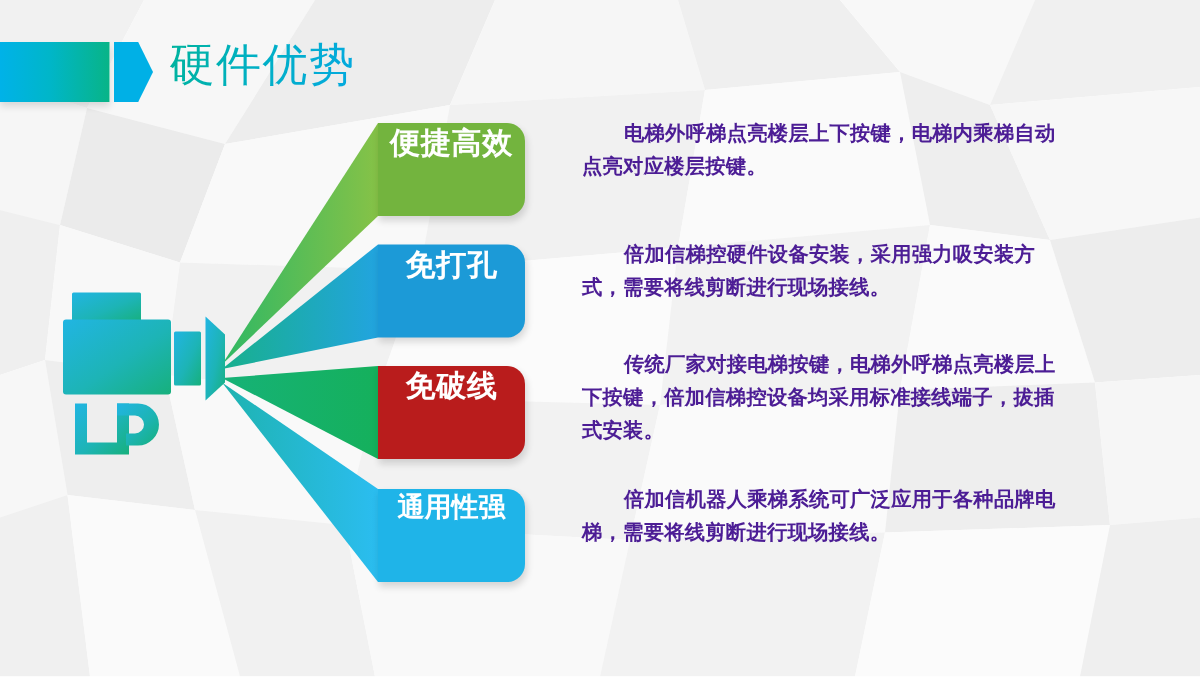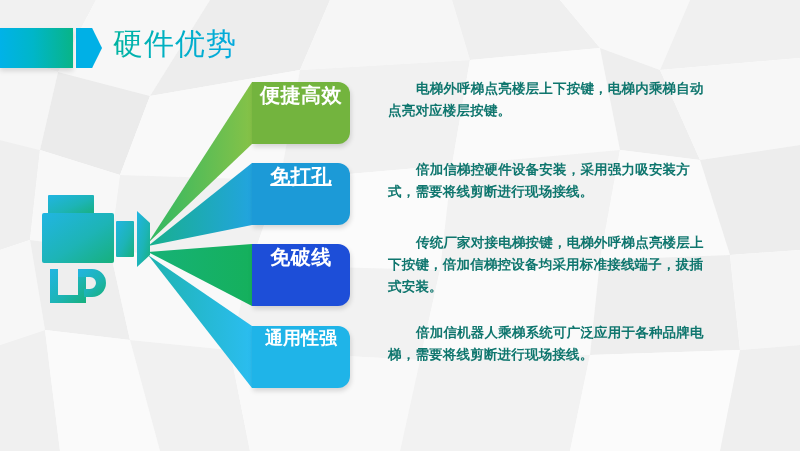--- a/index.html
+++ b/index.html
@@ -117,21 +117,21 @@
     white-space: nowrap;
     box-shadow: 1px 3px 5px rgba(0,0,0,0.14);
   }
   .row-label.tight { font-size: 18px; letter-spacing: 0; font-family: Liberation Serif, serif; }
 
   .row-text {
     position: absolute;
     left: 240px;
     top: -4px;
     width: 324px;
-    color: #0f766e;
+    color: #4c1d95;
     font-size: 13.5px;
     font-weight: bold;
     line-height: 22px;
     text-indent: 28px;
     letter-spacing: 0.2px;
   }
   .row-text.three-line { top: -12px; }
 
   #row-1 { top: 82px; }
   #row-2 { top: 163px; }
@@ -233,28 +233,28 @@
   </svg>
 
   <div class="row" id="row-1">
     <div class="row-label" style="background:#73b43e;">
       <span>便捷高效</span>
     </div>
     <div class="row-text">电梯外呼梯点亮楼层上下按键，电梯内乘梯自动点亮对应楼层按键。</div>
   </div>
 
   <div class="row" id="row-2">
-    <div class="row-label" style="background:#1c9ad7;text-decoration:underline;">
+    <div class="row-label" style="background:#1c9ad7;">
       <span>免打孔</span>
     </div>
     <div class="row-text">倍加信梯控硬件设备安装，采用强力吸安装方式，需要将线剪断进行现场接线。</div>
   </div>
 
   <div class="row" id="row-3">
-    <div class="row-label" style="background:#1d4ed8;">
+    <div class="row-label" style="background:#b91c1c;">
       <span>免破线</span>
     </div>
     <div class="row-text three-line">传统厂家对接电梯按键，电梯外呼梯点亮楼层上下按键，倍加信梯控设备均采用标准接线端子，拔插式安装。</div>
   </div>
 
   <div class="row" id="row-4">
     <div class="row-label tight" style="background:#1fb4e8;">
       <span>通用性强</span>
     </div>
     <div class="row-text">倍加信机器人乘梯系统可广泛应用于各种品牌电梯，需要将线剪断进行现场接线。</div>

